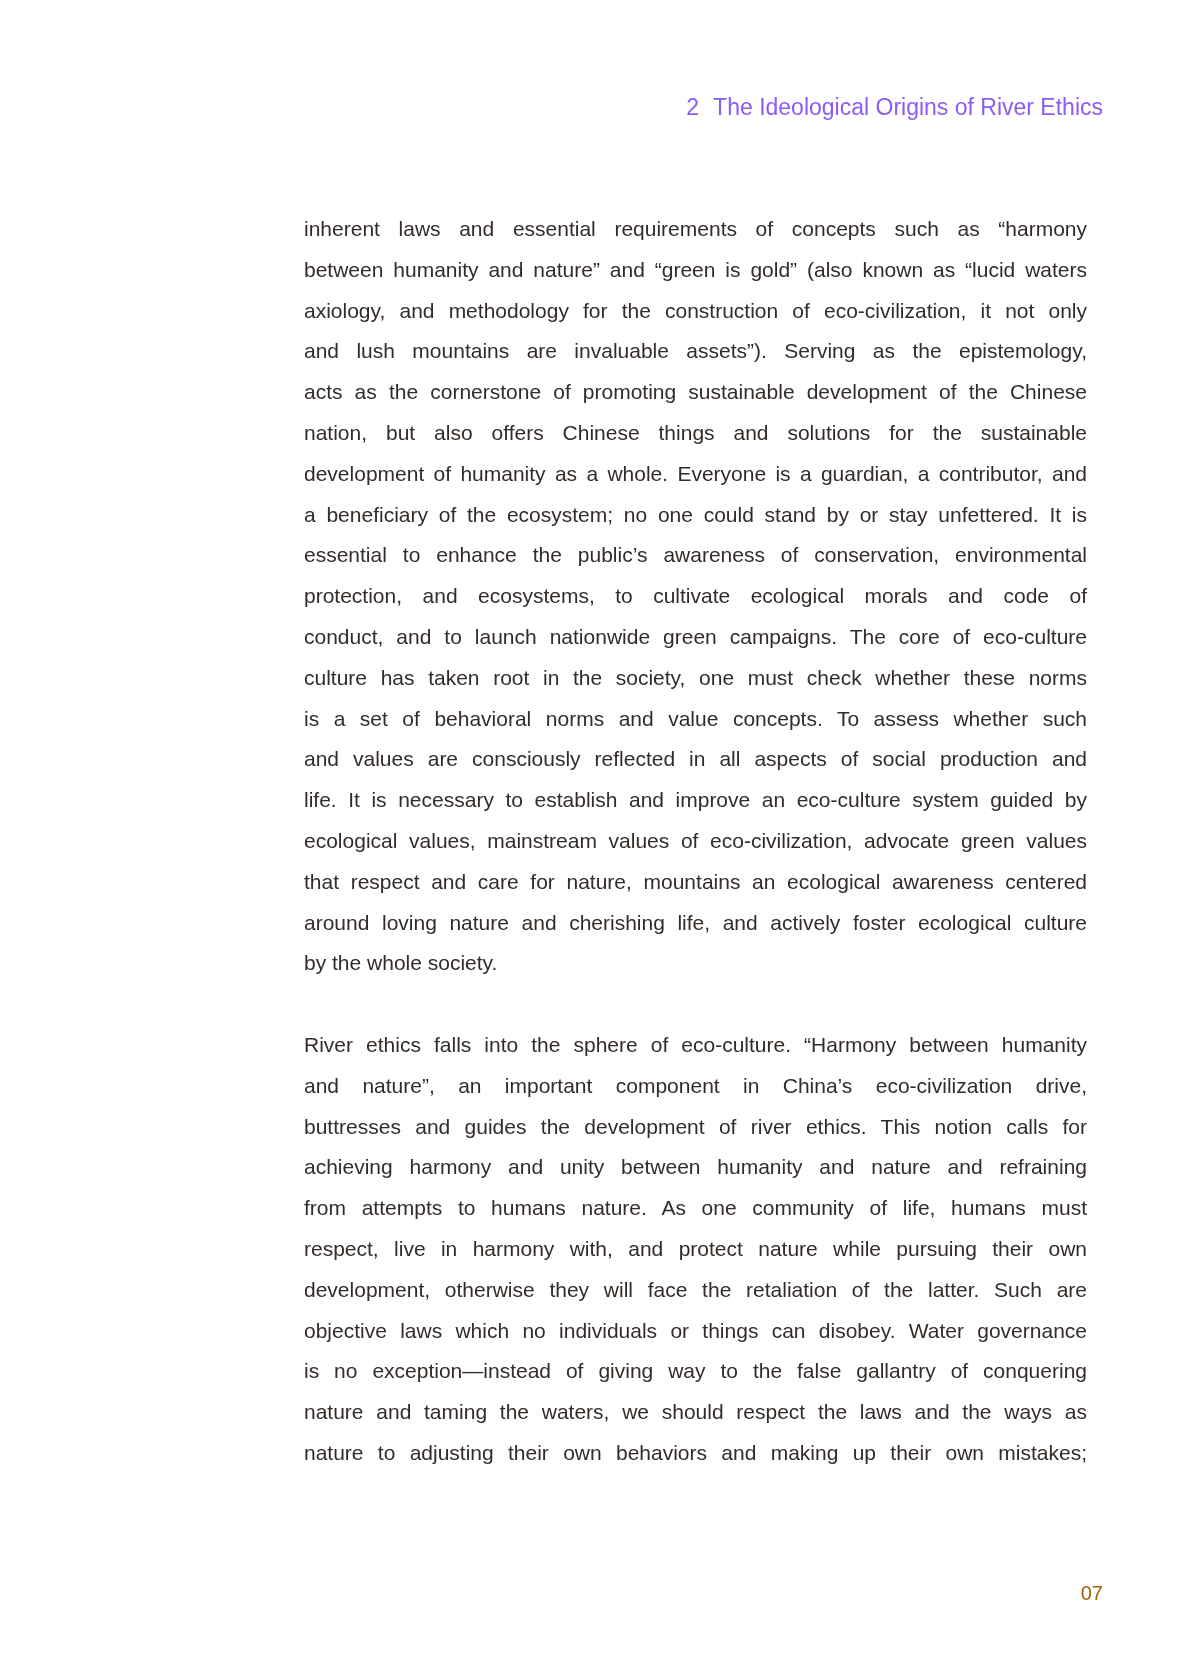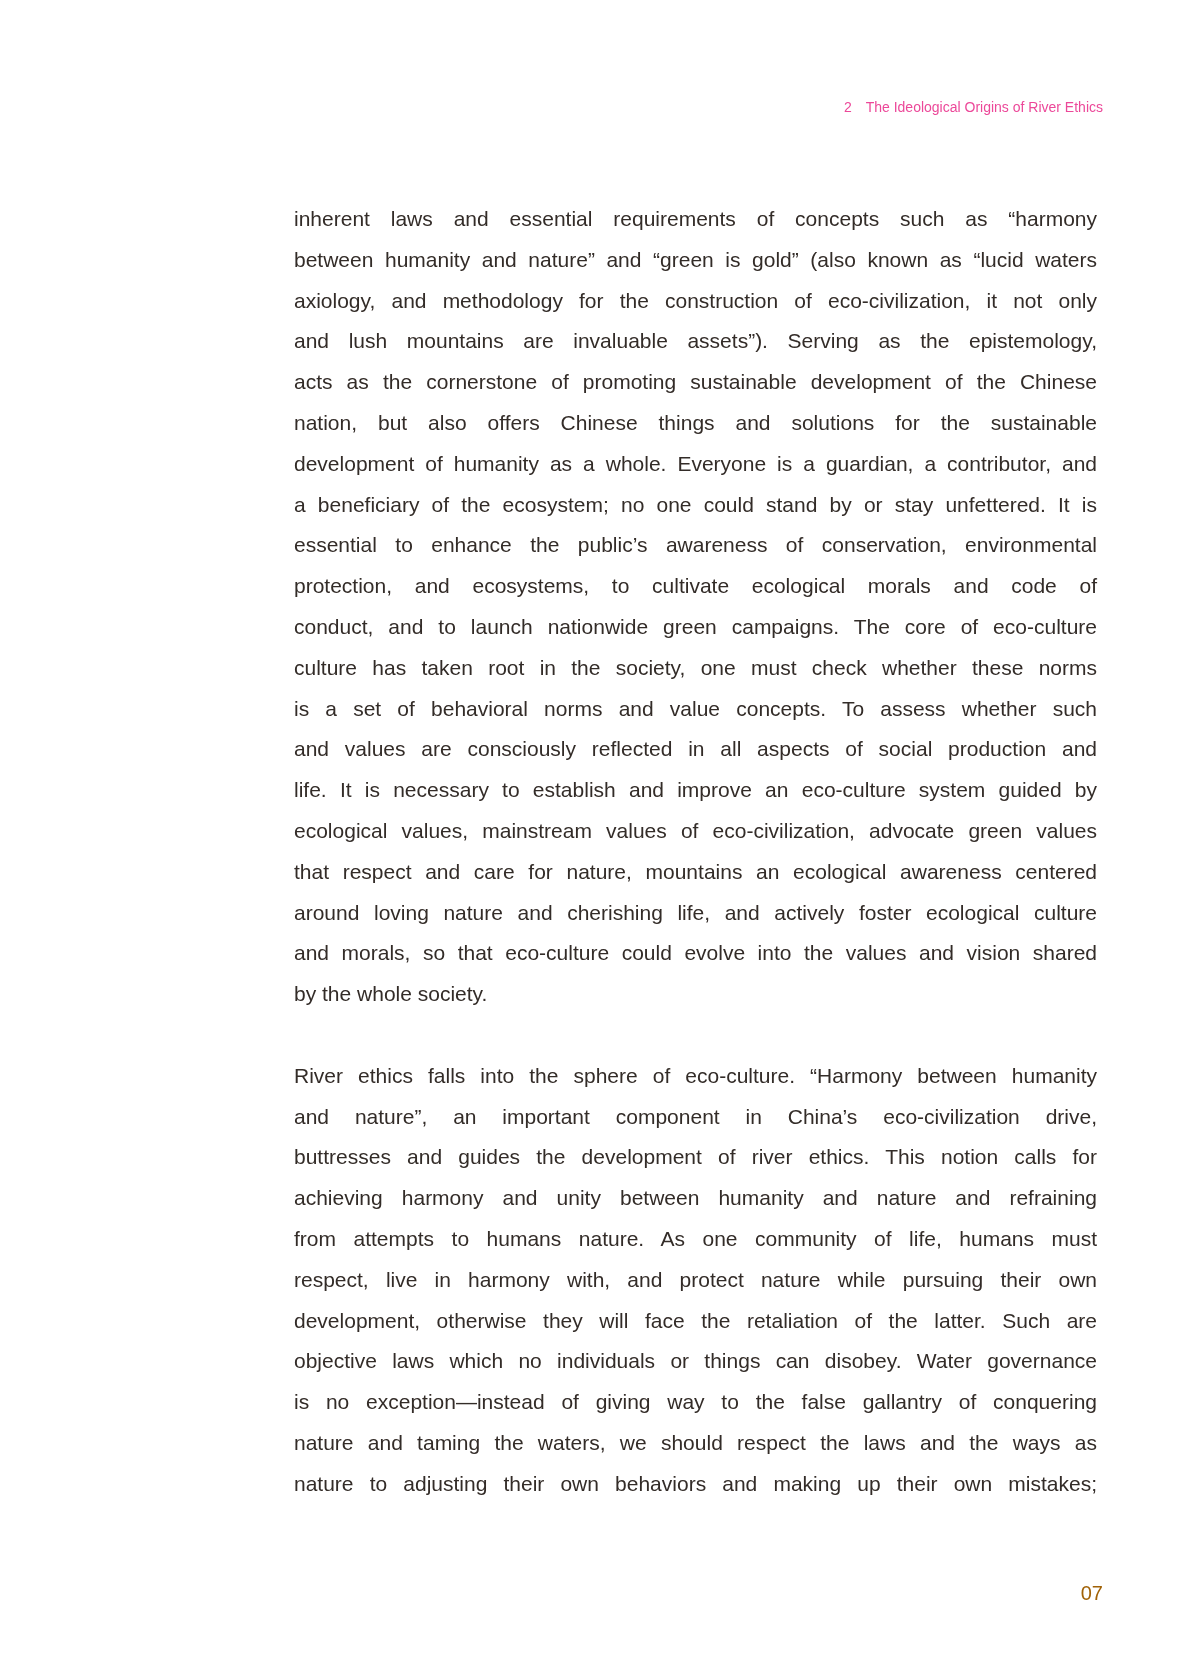--- a/index.html
+++ b/index.html
@@ -13,38 +13,38 @@
     height: 1668px;
     background: #ffffff;
     font-family: "Liberation Sans", sans-serif;
     color: #332c28;
     overflow: hidden;
   }
   .page-header {
     position: absolute;
     top: 94px;
     right: 97px;
-    font-size: 14px;
+    font-size: 23px;
     line-height: 26px;
     white-space: nowrap;
-    color: #ec4899;
+    color: #8b5cf6;
   }
   .chapter-number {
     margin-right: 14px;
   }
   .text-block {
     position: absolute;
     top: 193px;
     left: 288px;
     width: 815px;
     font-size: 21px;
     line-height: 40.8px;
     letter-spacing: 0;
   }
-  .paragraph { margin: 6px; }
+  .paragraph { margin: 16px; }
   .paragraph + .paragraph { margin-top: 40.8px; }
   .line {
     height: 40.8px;
     text-align: justify;
     text-align-last: justify;
     white-space: normal;
   }
   .line.no-justify-last {
     text-align-last: left;
   }
@@ -79,21 +79,20 @@
         <div class="line">essential to enhance the public’s awareness of conservation, environmental</div>
         <div class="line">protection, and ecosystems, to cultivate ecological morals and code of</div>
         <div class="line">conduct, and to launch nationwide green campaigns. The core of eco-culture</div>
         <div class="line">culture has taken root in the society, one must check whether these norms</div>
         <div class="line">is a set of behavioral norms and value concepts. To assess whether such</div>
         <div class="line">and values are consciously reflected in all aspects of social production and</div>
         <div class="line">life. It is necessary to establish and improve an eco-culture system guided by</div>
         <div class="line">ecological values, mainstream values of eco-civilization, advocate green values</div>
         <div class="line">that respect and care for nature, mountains an ecological awareness centered</div>
         <div class="line">around loving nature and cherishing life, and actively foster ecological culture</div>
-        <div class="line">and morals, so that eco-culture could evolve into the values and vision shared</div>
         <div class="line no-justify-last">by the whole society.</div>
       </div>
       <div class="paragraph">
         <div class="line">River ethics falls into the sphere of eco-culture. “Harmony between humanity</div>
         <div class="line">and nature”, an important component in China’s eco-civilization drive,</div>
         <div class="line">buttresses and guides the development of river ethics. This notion calls for</div>
         <div class="line">achieving harmony and unity between humanity and nature and refraining</div>
         <div class="line">from attempts to humans nature. As one community of life, humans must</div>
         <div class="line">respect, live in harmony with, and protect nature while pursuing their own</div>
         <div class="line">development, otherwise they will face the retaliation of the latter. Such are</div>

